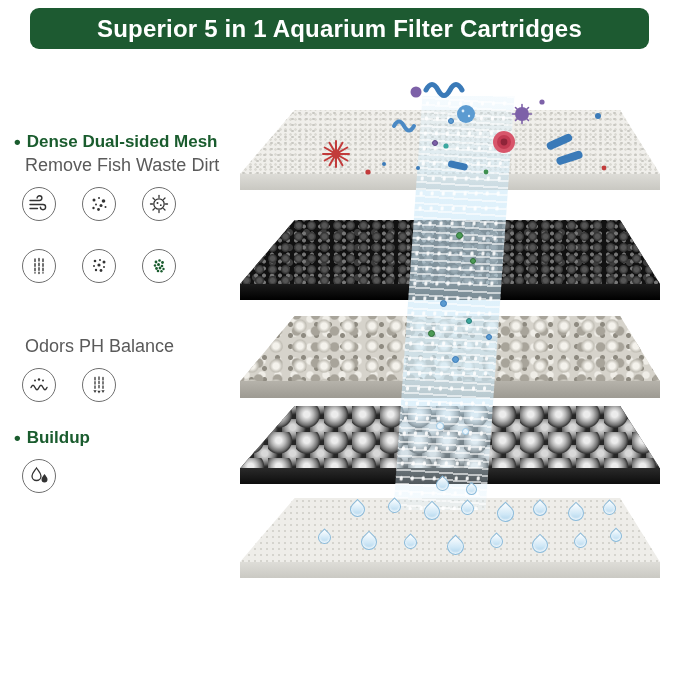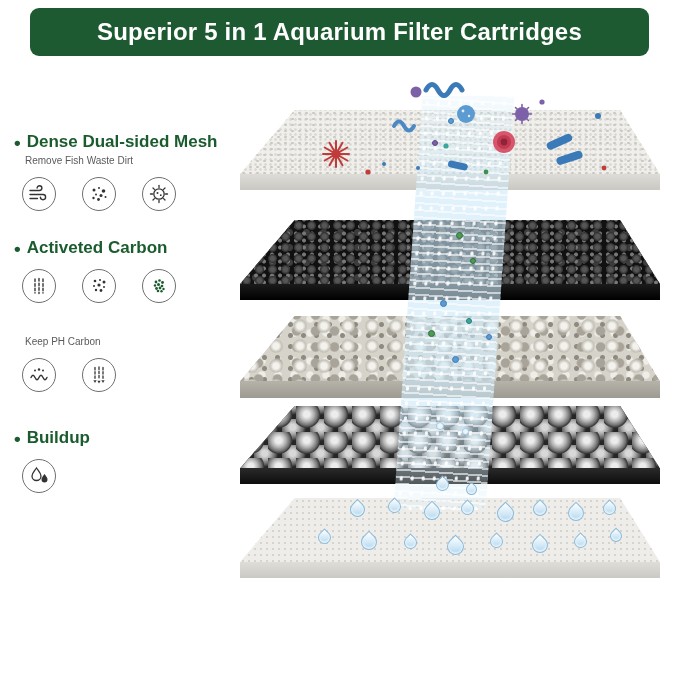--- a/index.html
+++ b/index.html
@@ -4,35 +4,35 @@
 <style>
   * { margin:0; padding:0; box-sizing:border-box; }
   html,body { width:679px; height:679px; }
   body {
     position:relative; overflow:hidden; background:#ffffff;
     font-family:"Liberation Sans", sans-serif;
   }
 
   
   .banner {
-    position:absolute; left:30px; top:8px; width:619px; height:48px;
+    position:absolute; left:30px; top:8px; width:619px; height:41px;
     background:#1d5a31; border-radius:9px;
     display:flex; align-items:center; justify-content:center; z-index:6;
   }
   .banner h1 { color:#ffffff; font-size:24px; font-weight:bold; letter-spacing:.2px; }
 
   
   .feature { position:absolute; left:14px; width:246px; z-index:6; }
   #feature-1 { top:132px; }
   #feature-2 { top:238px; }
   #feature-3 { top:333px; }
   #feature-4 { top:428px; }
-  .f-title { color:#1a5c2e; font-weight:bold; font-size:17px; display:flex; align-items:flex-end; gap:6px; }
+  .f-title { color:#1a5c2e; font-weight:bold; font-size:17px; display:flex; align-items:flex-start; gap:6px; }
   .f-title::before { content:"•"; font-size:19px; line-height:1; color:#1a5c2e; }
-  .f-sub { color:#5a5a5a; font-size:10px; margin:3px 0 0 11px; white-space:pre-wrap; }
+  .f-sub { color:#5a5a5a; font-size:18px; margin:3px 0 0 11px; white-space:pre-wrap; }
   .icon-row { display:flex; gap:26px; margin:11px 0 0 8px; }
   .icon-circle {
     width:34px; height:34px; border:1px solid #6f6f6f; border-radius:50%;
     background:#fff; display:flex; align-items:center; justify-content:center; flex:0 0 auto;
   }
   .icon-circle svg { width:24px; height:24px; display:block; }
 
   
   .layer { position:absolute; left:240px; width:420px; z-index:1; }
   .face { position:absolute; inset:0; clip-path:polygon(13% 0, 90.5% 0, 100% 80%, 0 80%); }
@@ -165,23 +165,20 @@
             <path d="M7.4 16.6L6 18"></path>
         </g>
         <circle cx="10.5" cy="11" r="1" fill="#333" stroke="none"></circle>
         <circle cx="13.8" cy="13.2" r="0.9" fill="#333" stroke="none"></circle>
       </svg>
     </span>
   </div>
 </div>
 
 <div class="feature" id="feature-2">
-  <div class="f-title">
-    <span>Activeted Carbon</span>
-  </div>
   <div class="icon-row">
     <span class="icon-circle">
       <svg viewBox="0 0 24 24" fill="none" stroke="#333" stroke-width="1.4" stroke-dasharray="2.6 2" stroke-linecap="round">
         <path d="M8 5v14"></path>
           <path d="M12 4.5v15"></path>
           <path d="M16 5v14"></path>
       </svg>
     </span>
     <span class="icon-circle">
       <svg viewBox="0 0 24 24" fill="#333">
@@ -207,21 +204,21 @@
           <circle cx="13" cy="14" r="1.4"></circle>
           <circle cx="16.5" cy="15" r="1.2"></circle>
         <circle cx="11" cy="17" r="1.3"></circle>
           <circle cx="14.5" cy="17.2" r="1.2"></circle>
       </svg>
     </span>
   </div>
 </div>
 
 <div class="feature" id="feature-3">
-  <div class="f-sub">Keep PH Carbon</div>
+  <div class="f-sub">Odors PH Balance</div>
   <div class="icon-row">
     <span class="icon-circle">
       <svg viewBox="0 0 24 24" fill="none" stroke="#333" stroke-width="1.4" stroke-linecap="round">
         <path d="M4 14.5q2-4.5 4 0t4 0t4 0t4 0"></path>
         <circle cx="8" cy="7.5" r="1" fill="#333" stroke="none"></circle>
         <circle cx="12" cy="6.5" r="1.2" fill="#333" stroke="none"></circle>
         <circle cx="16" cy="7.5" r="1" fill="#333" stroke="none"></circle>
       </svg>
     </span>
     <span class="icon-circle">

